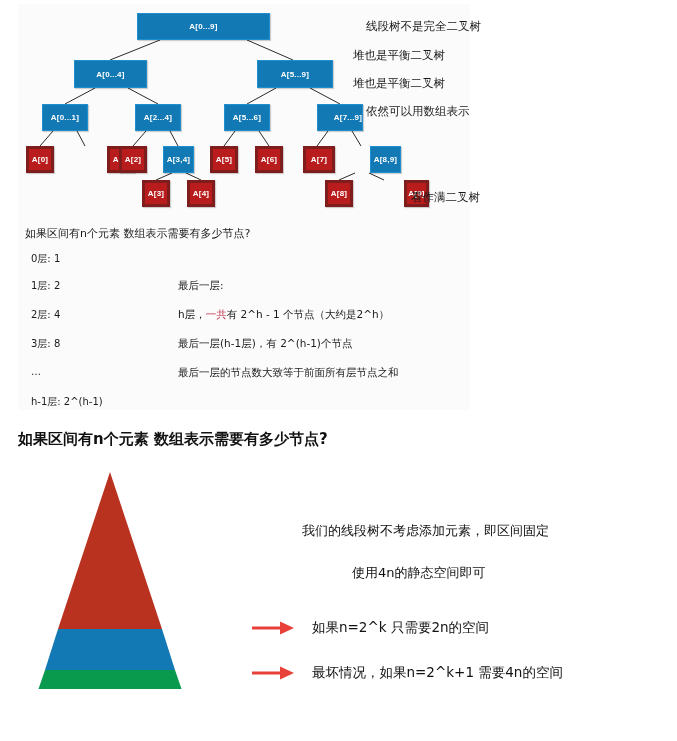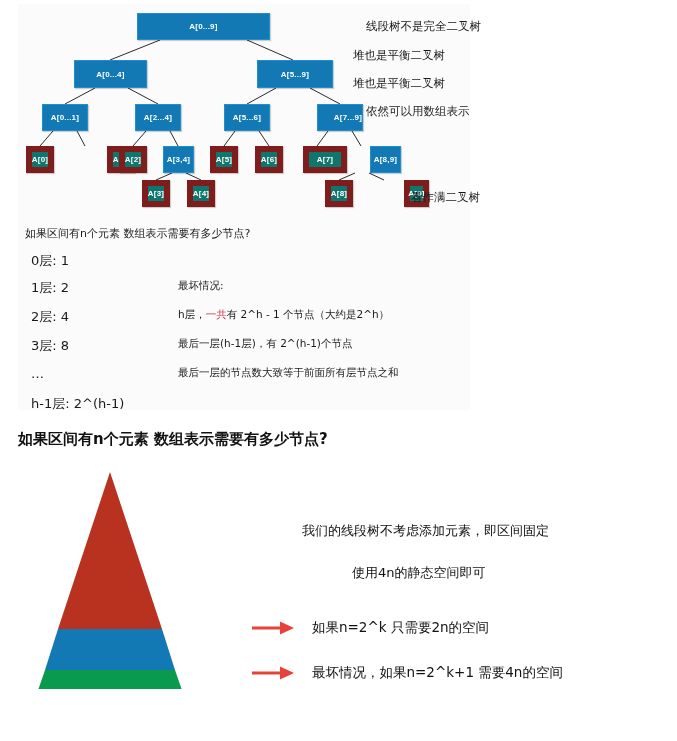--- a/index.html
+++ b/index.html
@@ -52,22 +52,22 @@
     font-weight: bold;
     letter-spacing: .2px;
     white-space: nowrap;
   }
   .node.blue {
     background: #1279b5;
     border: 1px solid #1f8fd0;
     box-shadow: 1px 1px 1px rgba(0,0,0,.18);
   }
   .node.green {
-    background: #0f766e;
-    border: 6px solid #7f1d1d;
+    background: #b91c1c;
+    border: 3px solid #7f1d1d;
     box-shadow: 1px 1px 1px rgba(0,0,0,.18);
   }
 
   
   .tree-note {
     position: absolute;
     font-size: 11.5px;
     color: #1a1a1a;
     white-space: nowrap;
     font-family: "DejaVu Sans", "Liberation Sans", sans-serif;
@@ -79,21 +79,21 @@
     left: 25px;
     top: 226px;
     font-size: 11px;
     color: #1a1a1a;
     white-space: nowrap;
     font-family: "DejaVu Sans", "Liberation Sans", sans-serif;
   }
   .level-row {
     position: absolute;
     left: 31px;
-    font-size: 13px;
+    font-size: 10px;
     color: #1a1a1a;
     white-space: nowrap;
     font-family: "DejaVu Sans", "Liberation Sans", sans-serif;
   }
   .full-tree-row {
     position: absolute;
     left: 178px;
     font-size: 10.5px;
     color: #1a1a1a;
     white-space: nowrap;
@@ -185,21 +185,21 @@
       <div class="node blue" style="left: 42px; top: 104px; width: 46px; height: 27px;">A[0...1]</div>
       <div class="node blue" style="left: 135px; top: 104px; width: 46px; height: 27px;">A[2...4]</div>
       <div class="node blue" style="left: 224px; top: 104px; width: 46px; height: 27px;">A[5...6]</div>
       <div class="node blue" style="left: 317px; top: 104px; width: 46px; height: 27px; padding-left: 16px;">A[7...9]</div>
       <div class="node green" style="left: 26px; top: 146px; width: 28px; height: 27px;">A[0]</div>
       <div class="node green" style="left: 71px; top: 146px; width: 28px; height: 27px; margin-left: 36px;">A[1]</div>
       <div class="node green" style="left: 119px; top: 146px; width: 28px; height: 27px;">A[2]</div>
       <div class="node blue" style="left: 163px; top: 146px; width: 31px; height: 27px;">A[3,4]</div>
       <div class="node green" style="left: 210px; top: 146px; width: 28px; height: 27px;">A[5]</div>
       <div class="node green" style="left: 255px; top: 146px; width: 28px; height: 27px;">A[6]</div>
-      <div class="node green" style="left: 303px; top: 146px; width: 44px; height: 27px;">A[7]</div>
+      <div class="node green" style="left: 303px; top: 146px; width: 32px; height: 27px;">A[7]</div>
       <div class="node blue" style="left: 346px; top: 146px; width: 31px; height: 27px; margin-left: 24px;">A[8,9]</div>
       <div class="node green" style="left: 142px; top: 180px; width: 28px; height: 27px;">A[3]</div>
       <div class="node green" style="left: 187px; top: 180px; width: 28px; height: 27px;">A[4]</div>
       <div class="node green" style="left: 325px; top: 180px; width: 28px; height: 27px;">A[8]</div>
       <div class="node green" style="left: 370px; top: 180px; width: 25px; height: 27px; margin-left: 34px;">A[9]</div>
     </div>
 
   <div id="tree-notes">
       <div class="tree-note" style="left: 366px; top: 19px;">线段树不是完全二叉树</div>
       <div class="tree-note" style="left: 353px; top: 48px;">堆也是平衡二叉树</div>
@@ -212,21 +212,21 @@
 
   <div id="levels-list">
       <div class="level-row" style="top: 252px;">0层:  1</div>
       <div class="level-row" style="top: 279px;">1层:  2</div>
       <div class="level-row" style="top: 308px;">2层:  4</div>
       <div class="level-row" style="top: 337px;">3层:  8</div>
       <div class="level-row" style="top: 366px;">…</div>
       <div class="level-row" style="top: 395px;">h-1层:  2^(h-1)</div>
     </div>
   <div id="full-tree-list">
-      <div class="full-tree-row" style="top: 279px;">最坏情况:</div>
+      <div class="full-tree-row" style="top: 279px;">最后一层:</div>
       <div class="full-tree-row" style="top: 308px;"><span>h层，</span><span class="hl-red">一共</span><span>有 2^h - 1 个节点（大约是2^h）</span></div>
       <div class="full-tree-row" style="top: 337px;">最后一层(h-1层)，有 2^(h-1)个节点</div>
       <div class="full-tree-row" style="top: 366px;">最后一层的节点数大致等于前面所有层节点之和</div>
     </div>
 </div>
 
 <div id="pyramid-section">
   <div id="pyramid-heading">如果区间有n个元素 数组表示需要有多少节点?</div>
 
   <svg id="pyramid-svg" viewBox="0 0 240 225">

